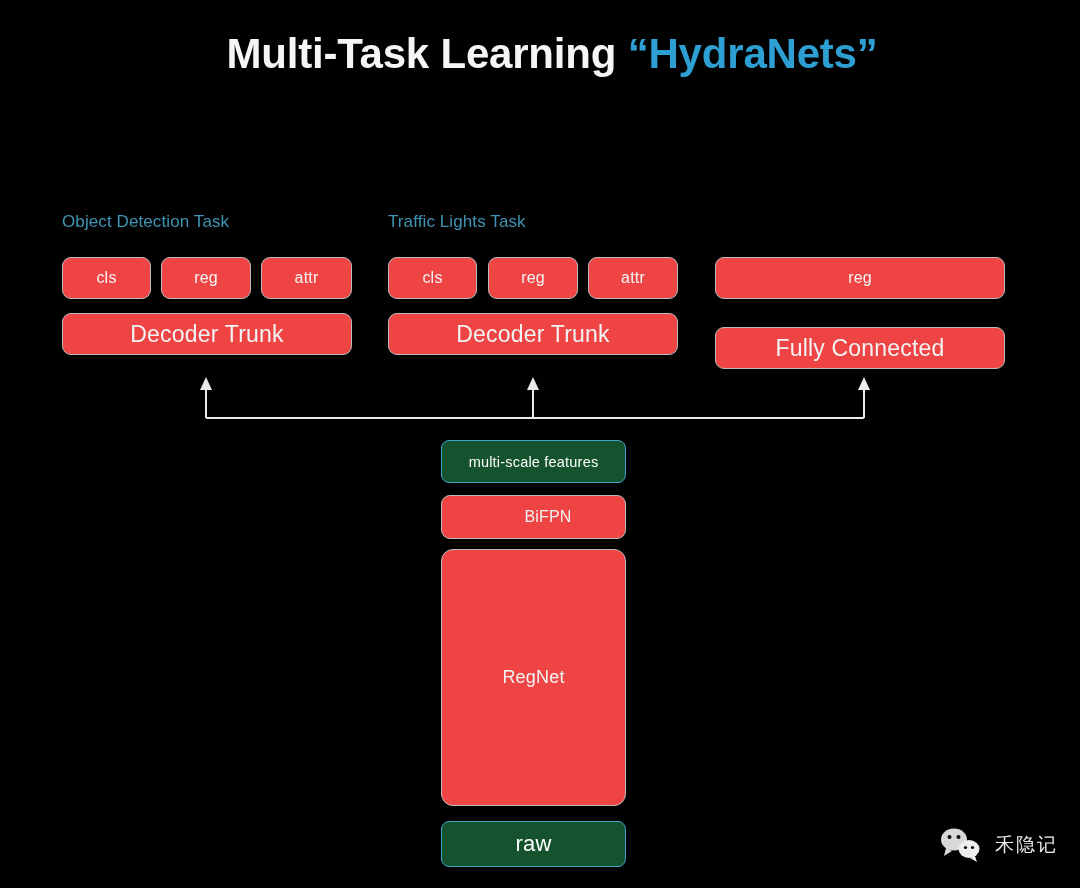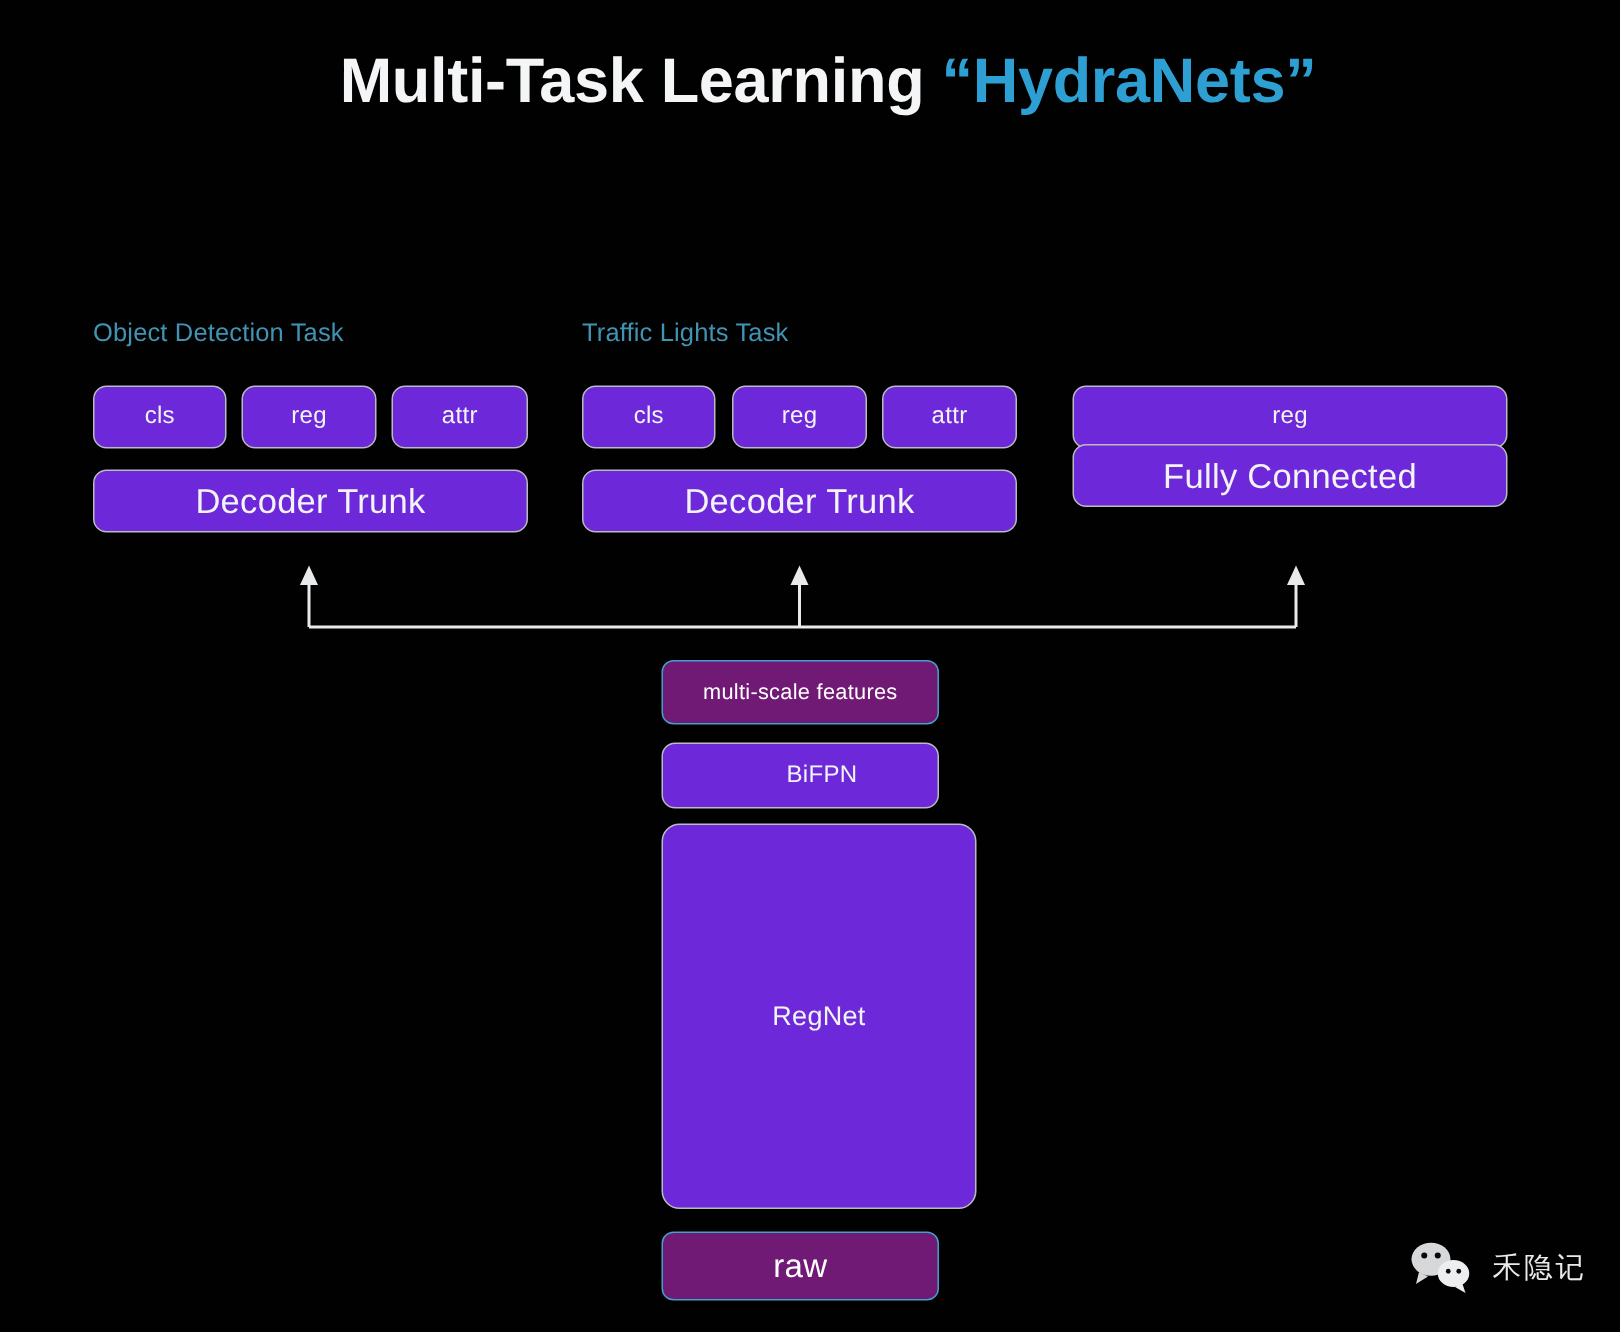--- a/index.html
+++ b/index.html
@@ -45,35 +45,35 @@
     white-space: nowrap;
     letter-spacing: 0.1px;
   }
 
   
   .node {
     position: absolute;
     box-sizing: border-box;
     border: 1px solid #b9bcbe;
     border-radius: 9px;
-    background: #6d28d9;
+    background: #ef4444;
     color: #f2f3f4;
     display: flex;
     align-items: center;
     justify-content: center;
     font-size: 16px;
     letter-spacing: 0.2px;
     white-space: nowrap;
   }
   .node.small { font-size: 16px; }
   .node.trunk { font-size: 23px; }
   .node.regnet { font-size: 18px; border-radius: 12px; }
 
   .node.filled {
-    background: #701a75;
+    background: #14532d;
     border-color: #3fa2cd;
     color: #ffffff;
   }
   .node.features {
     font-size: 14.5px;
     border-radius: 8px;
   }
   .node.raw {
     font-size: 22px;
     border-radius: 8px;
@@ -121,40 +121,40 @@
   <div class="node small" style="left:161px; top:257px; width:90px;  height:42px;">reg</div>
   <div class="node small" style="left:261px; top:257px; width:91px;  height:42px;">attr</div>
   <div class="node trunk" style="left:62px;  top:313px; width:290px; height:42px;">Decoder Trunk</div>
 
   <div class="node small" style="left:388px; top:257px; width:89px;  height:42px;">cls</div>
   <div class="node small" style="left:488px; top:257px; width:90px;  height:42px;">reg</div>
   <div class="node small" style="left:588px; top:257px; width:90px;  height:42px;">attr</div>
   <div class="node trunk" style="left:388px; top:313px; width:290px; height:42px;">Decoder Trunk</div>
 
   <div class="node small" style="left:715px; top:257px; width:290px; height:42px;">reg</div>
-  <div class="node trunk" style="left:715px; top:296px; width:290px; height:42px;">Fully Connected</div>
+  <div class="node trunk" style="left:715px; top:327px; width:290px; height:42px;">Fully Connected</div>
 
   <svg class="bus" viewBox="0 0 1080 888">
 
     <line x1="206" y1="418" x2="864" y2="418" stroke="#e9eaec" stroke-width="2"></line>
 
     <line x1="206" y1="418" x2="206" y2="386" stroke="#e9eaec" stroke-width="2"></line>
     <line x1="533" y1="418" x2="533" y2="386" stroke="#e9eaec" stroke-width="2"></line>
     <line x1="864" y1="418" x2="864" y2="386" stroke="#e9eaec" stroke-width="2"></line>
 
     <polygon points="206,377 200,390 212,390" fill="#e9eaec"></polygon>
     <polygon points="533,377 527,390 539,390" fill="#e9eaec"></polygon>
     <polygon points="864,377 858,390 870,390" fill="#e9eaec"></polygon>
   </svg>
 
   <div class="node filled features" style="left:441px; top:440px; width:185px; height:43px;">multi-scale features</div>
 
   <div class="node" style="left:441px; top:495px; width:185px; height:44px;padding-left:29px;">BiFPN</div>
 
-  <div class="node regnet" style="left:441px; top:549px; width:210px; height:257px;">RegNet</div>
+  <div class="node regnet" style="left:441px; top:549px; width:185px; height:257px;">RegNet</div>
 
   <div class="node filled raw" style="left:441px; top:821px; width:185px; height:46px;">raw</div>
 
   <div class="watermark">
     <svg width="46" height="38" viewBox="0 0 46 38">
 
       <ellipse cx="15" cy="13.5" rx="13" ry="11" fill="#d6d8da"></ellipse>
       <polygon points="7,22 5,30 13,25" fill="#d6d8da"></polygon>
       <circle cx="10.5" cy="11" r="2" fill="#0a0a0a"></circle>
       <circle cx="19.5" cy="11" r="2" fill="#0a0a0a"></circle>

